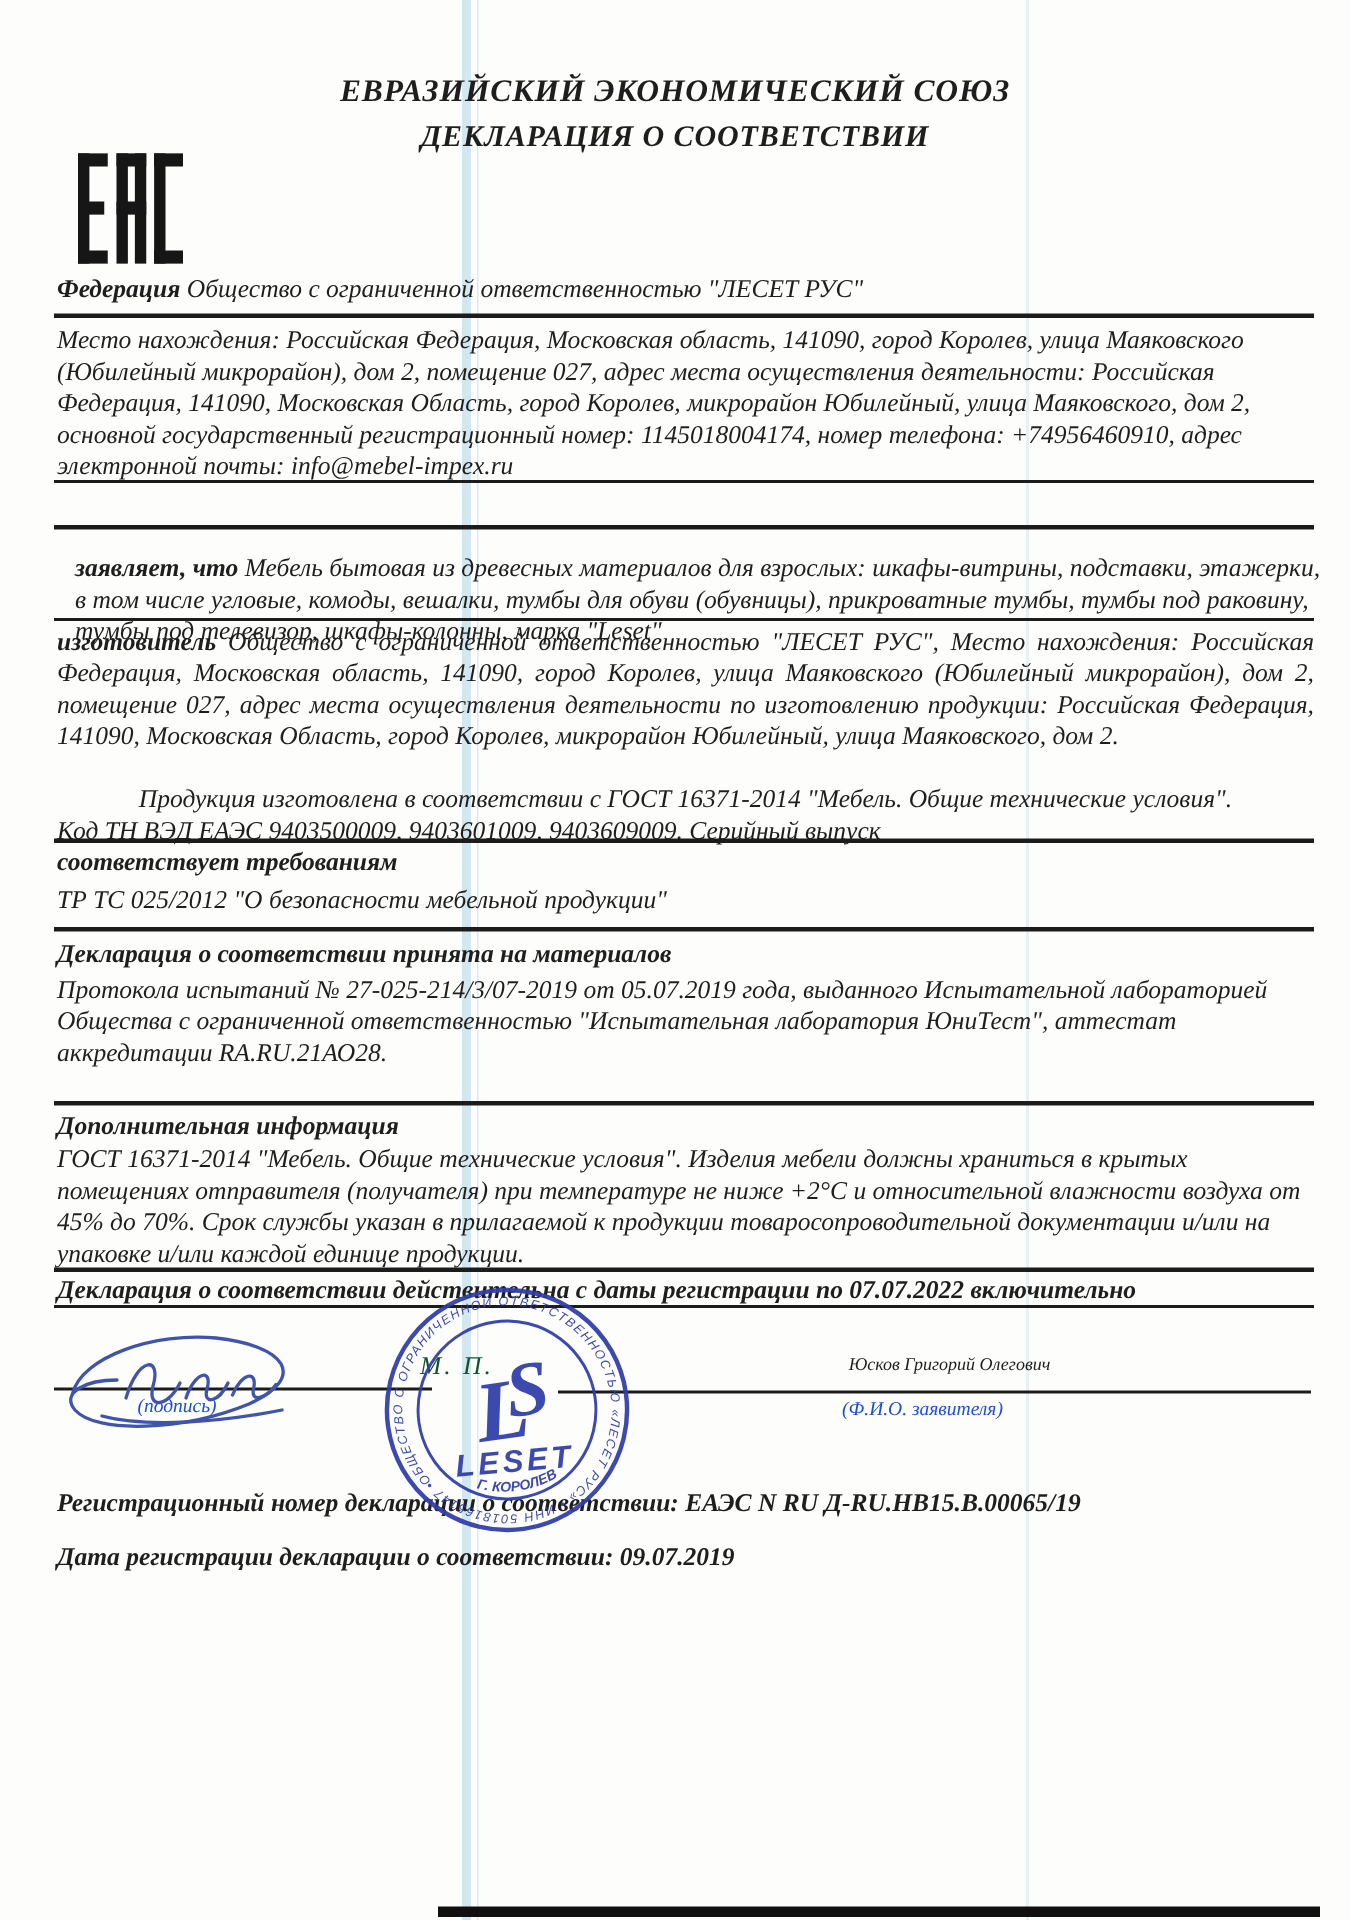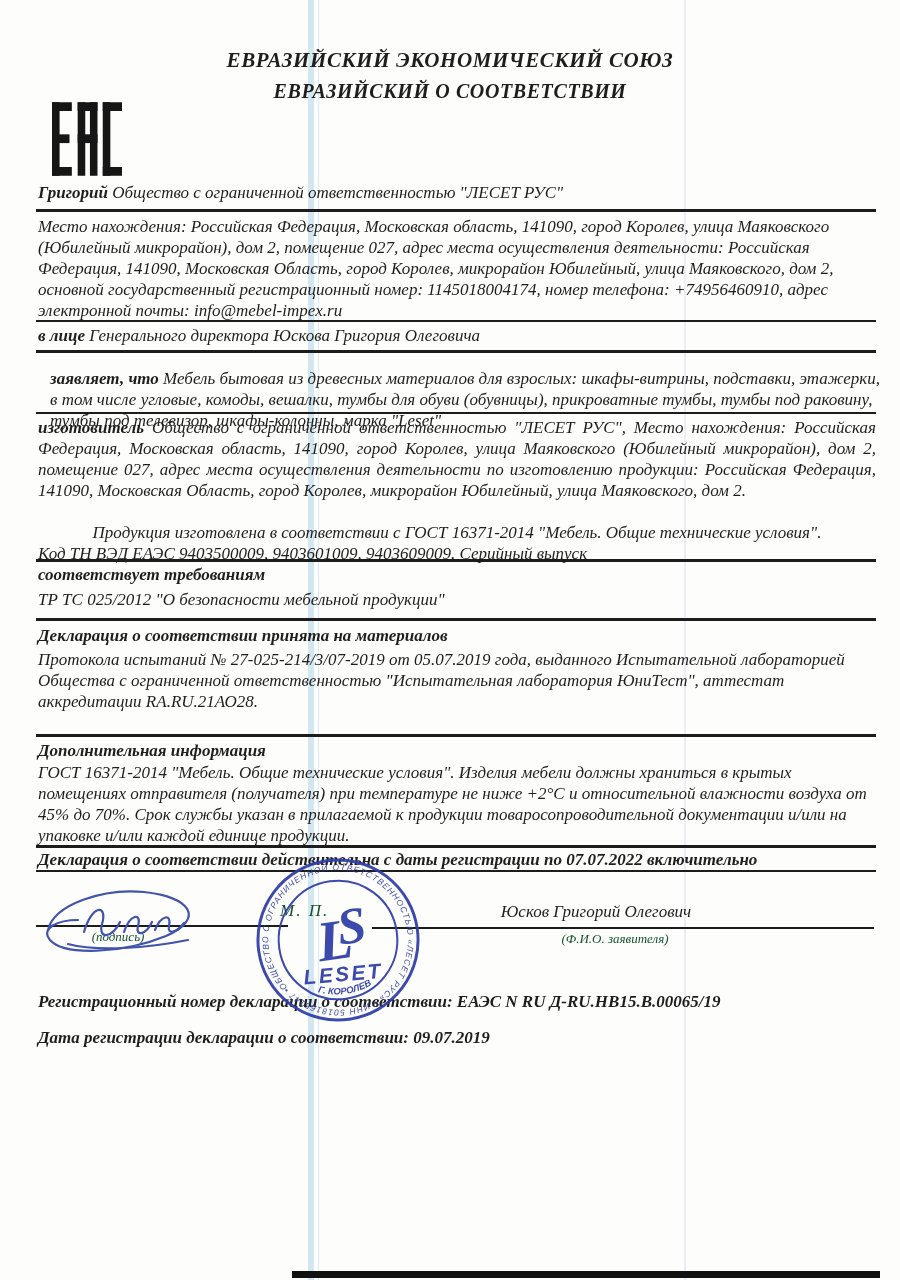--- a/index.html
+++ b/index.html
@@ -12,65 +12,64 @@
   }
   .scanline{position:absolute;top:0;height:1280px;pointer-events:none;}
   .abs{position:absolute;}
   .ttl{width:900px;text-align:center;font-weight:bold;letter-spacing:.6px;}
   .ttl1{font-size:21px;}
   .ttl2{font-size:20px;}
   .row{left:38px;width:838px;font-size:17px;line-height:21px;}
   .b{font-weight:bold;}
   .hr{left:36px;width:840px;background:#1c1c1c;}
   .just{text-align:justify;}
-  .cap{font-size:13px;color:#14532d;text-align:center;}
+  .cap{font-size:13px;color:#1d4ed8;text-align:center;}
   .mp{font-size:17px;color:#14532d;letter-spacing:2px;z-index:2;}
   .stampwrap{z-index:3;opacity:.93;}
   .sigwrap{z-index:2;}
   .name{ text-align:center;}
   .bottombar{background:#101010;}
 </style>
 </head>
 <body>
 
 <div id="page">
 
   <div class="scanline" style="left:308px;width:6px;background:rgba(160,205,228,.45);"></div>
   <div class="scanline" style="left:318px;width:1px;background:rgba(150,200,225,.35);"></div>
   <div class="scanline" style="left:684px;width:2px;background:rgba(170,212,230,.28);"></div>
 
   <div class="abs ttl ttl1" style="top:48px;left:0;">ЕВРАЗИЙСКИЙ ЭКОНОМИЧЕСКИЙ СОЮЗ</div>
-  <div class="abs ttl ttl2" style="top:80px;left:0;">ЕВРАЗИЙСКИЙ О СООТВЕТСТВИИ</div>
+  <div class="abs ttl ttl2" style="top:80px;left:0;">ДЕКЛАРАЦИЯ О СООТВЕТСТВИИ</div>
 
   <svg class="abs" style="left:52px;top:102px;" width="70" height="74" viewBox="0 0 120 126">
     <g fill="#161616">
 
       <rect x="0" y="0" width="13" height="126"></rect>
       <rect x="0" y="0" width="34" height="15"></rect>
       <rect x="0" y="55" width="30" height="15"></rect>
       <rect x="0" y="111" width="34" height="15"></rect>
 
       <rect x="44" y="0" width="13" height="126"></rect>
       <rect x="65" y="0" width="13" height="126"></rect>
       <rect x="44" y="0" width="34" height="15"></rect>
       <rect x="44" y="55" width="34" height="15"></rect>
 
       <rect x="87" y="0" width="13" height="126"></rect>
       <rect x="87" y="0" width="33" height="15"></rect>
       <rect x="87" y="111" width="33" height="15"></rect>
     </g>
   </svg>
 
-  <p class="abs row" style="top:182px;margin:0;"><span class="b">Григорий</span> <span>Общество с ограниченной ответственностью "ЛЕСЕТ РУС"</span></p>
+  <p class="abs row" style="top:182px;margin:0;"><span class="b">Федерация</span> <span>Общество с ограниченной ответственностью "ЛЕСЕТ РУС"</span></p>
   <div class="abs hr" style="top:209px;height:3px;"></div>
 
   <p class="abs row" style="top:216px;margin:0;">Место нахождения: Российская Федерация, Московская область, 141090, город Королев, улица Маяковского (Юбилейный микрорайон), дом 2, помещение 027, адрес места осуществления деятельности: Российская Федерация, 141090, Московская Область, город Королев, микрорайон Юбилейный, улица Маяковского, дом 2, основной государственный регистрационный номер: 1145018004174, номер телефона: +74956460910, адрес электронной почты: info@mebel-impex.ru</p>
   <div class="abs hr" style="top:320px;height:2px;"></div>
 
-  <p class="abs row" style="top:325px;margin:0;"><span class="b">в лице</span> <span>Генерального директора Юскова Григория Олеговича</span></p>
   <div class="abs hr" style="top:350px;height:2.5px;"></div>
 
   <p class="abs row" style="top:356px;margin:12px;"><span class="b">заявляет, что</span> <span>Мебель бытовая из древесных материалов для взрослых: шкафы-витрины, подставки, этажерки, в том числе угловые, комоды, вешалки, тумбы для обуви (обувницы), прикроватные тумбы, тумбы под раковину, тумбы под телевизор, шкафы-колонны, марка "Leset"</span></p>
   <div class="abs hr" style="top:412px;height:1.5px;"></div>
 
   <p class="abs row just" style="top:417px;margin:0;"><span class="b">изготовитель</span> <span>Общество с ограниченной ответственностью "ЛЕСЕТ РУС", Место нахождения: Российская Федерация, Московская область, 141090, город Королев, улица Маяковского (Юбилейный микрорайон), дом 2, помещение 027, адрес места осуществления деятельности по изготовлению продукции: Российская Федерация, 141090, Московская Область, город Королев, микрорайон Юбилейный, улица Маяковского, дом 2.</span></p>
   <p class="abs row" style="top:522px;margin:0;text-align:center;">Продукция изготовлена в соответствии с ГОСТ 16371-2014 "Мебель. Общие технические условия".</p>
   <p class="abs row" style="top:543px;margin:0;">Код ТН ВЭД ЕАЭС 9403500009, 9403601009, 9403609009. Серийный выпуск</p>
   <div class="abs hr" style="top:559px;height:2.5px;"></div>
 
@@ -115,21 +114,21 @@
       </text>
       <text x="64" y="104" font-size="58" font-weight="bold" fill="#2f3da8" stroke="none">L</text>
       <text x="86" y="90" font-size="52" font-weight="bold" fill="#2f3da8" stroke="none">S</text>
       <text x="85" y="127" font-size="21" letter-spacing="2.5" text-anchor="middle" fill="#2f3da8" stroke="none" font-weight="bold" font-family="Liberation Sans, sans-serif" transform="rotate(3 85 127)">LESET</text>
       <text font-size="9.5" font-weight="bold" fill="#2f3da8" stroke="none" font-family="Liberation Sans, sans-serif">
         <textPath href="#cityArc" startOffset="50%" text-anchor="middle">Г. КОРОЛЕВ</textPath>
       </text>
     </g>
   </svg>
 
-  <div class="abs name" style="left:431px;top:902px;width:330px;font-size:17px;">Юсков Григорий Олегович</div>
+  <div class="abs name" style="left:468px;top:902px;width:330px;font-size:12px;">Юсков Григорий Олегович</div>
   <div class="abs" style="left:372px;top:927px;width:502px;height:2px;background:#1c1c1c;"></div>
   <div class="abs cap" style="left:450px;top:931px;width:330px;">(Ф.И.О. заявителя)</div>
 
   <p class="abs row b" style="top:991px;margin:0;">Регистрационный номер декларации о соответствии: ЕАЭС N RU Д-RU.НВ15.В.00065/19</p>
   <p class="abs row b" style="top:1027px;margin:0;">Дата регистрации декларации о соответствии: 09.07.2019</p>
 
   <div class="abs bottombar" style="left:292px;top:1271px;width:588px;height:7px;"></div>
 
 </div>
 

